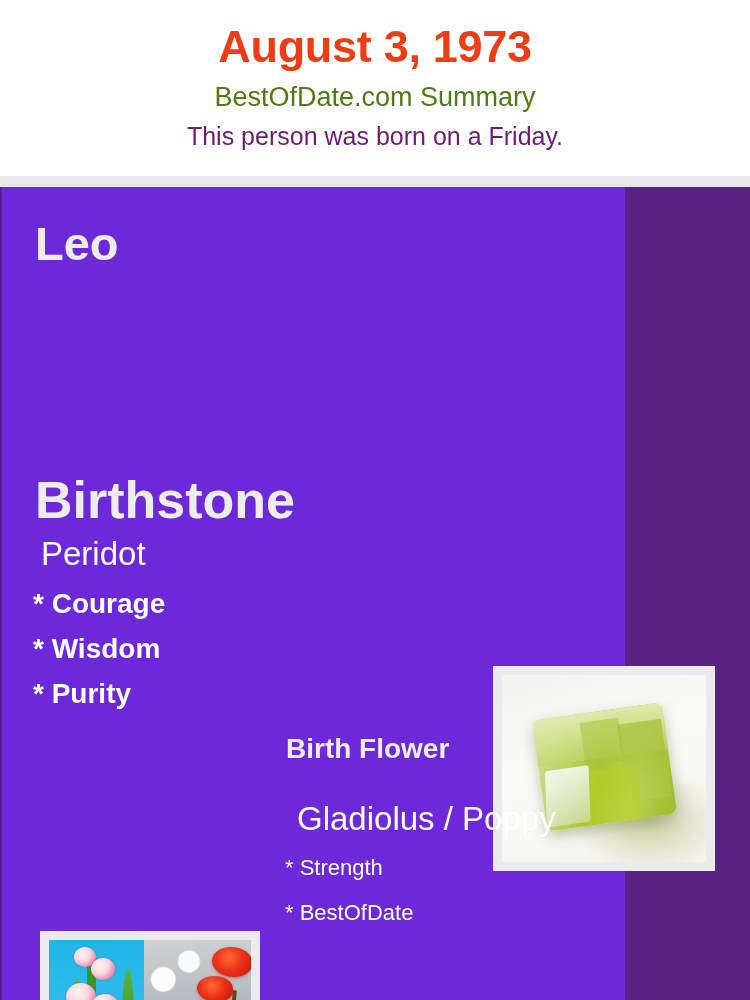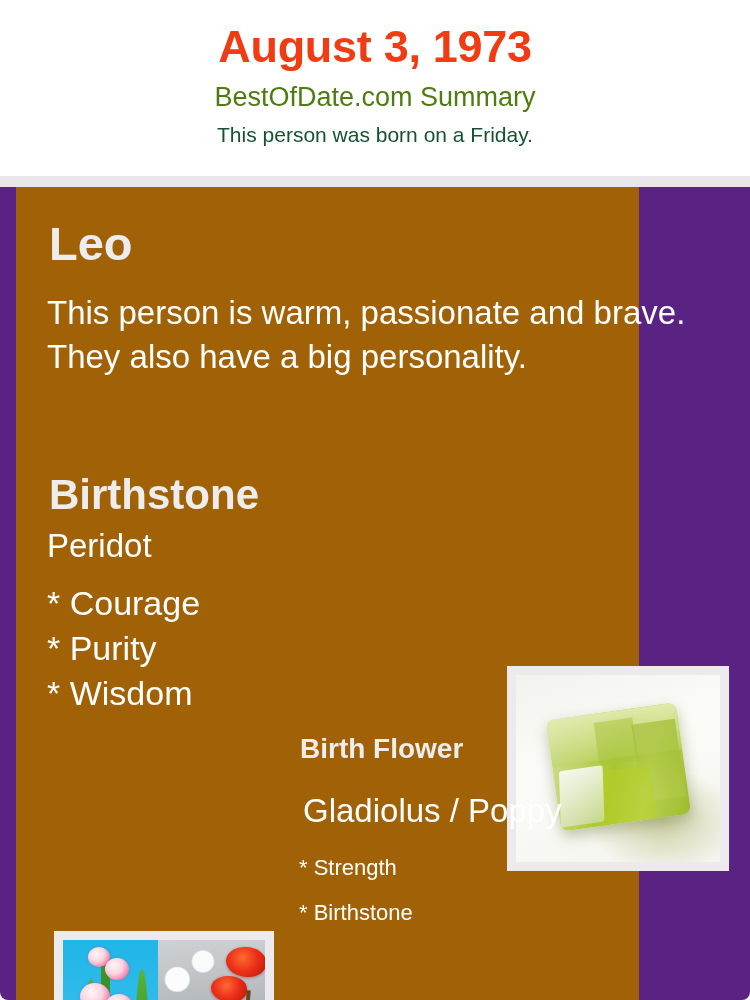--- a/index.html
+++ b/index.html
@@ -13,21 +13,20 @@
     overflow: hidden;
     font-family: "Liberation Sans", sans-serif;
     -webkit-font-smoothing: antialiased;
   }
 
   .page {
     position: relative;
     width: 750px;
     height: 1000px;
     background: #5a2383;
-    border-radius: 8px;
   }
 
   
   .header {
     position: absolute;
     left: 0; top: 0;
     width: 750px;
     height: 176px;
     background: #ffffff;
     text-align: center;
@@ -45,40 +44,40 @@
     margin: 0;
     padding-top: 15px;
     font-size: 27px;
     font-weight: normal;
     color: #4d7c0f;
     line-height: 1.0;
   }
   .header-note {
     margin: 0;
     padding-top: 13px;
-    font-size: 21px;
-    font-weight: normal;
-    color: #14532d;
+    font-size: 25px;
+    font-weight: normal;
+    color: #701a75;
     line-height: 1.0;
   }
   .divider {
     position: absolute;
     left: 0; top: 176px;
     width: 750px;
     height: 11px;
     background: #e9e7ea;
   }
 
   
   .body-area {
     position: absolute;
-    left: 16px; top: 187px;
+    left: 2px; top: 187px;
     width: 623px;
     height: 813px;
-    background: #a16207;
+    background: #6d28d9;
   }
 
   
   .zodiac-title {
     position: absolute;
     left: 33px;
     top: 33px;
     margin: 0;
     font-size: 47px;
     font-weight: bold;
@@ -96,66 +95,67 @@
     color: #ffffff;
     line-height: 44px;
   }
 
   
   .stone-title {
     position: absolute;
     left: 33px;
     top: 287px;
     margin: 0;
-    font-size: 42px;
+    font-size: 52px;
     font-weight: bold;
     color: #ededed;
     line-height: 1.0;
   }
   .stone-name {
     position: absolute;
     left: 31px;
     top: 342px;
-    margin: 0;
+    margin: 8px;
     font-size: 33px;
     font-weight: normal;
     color: #ffffff;
     line-height: 1.0;
   }
   .stone-traits {
     position: absolute;
     left: 31px;
     top: 394px;
     margin: 0;
     padding: 0;
     list-style: none;
   }
   .stone-traits li {
-    font-size: 34px;
+    font-size: 28px;
     color: #ffffff;
     line-height: 45px;
     white-space: pre;
+    font-weight: bold;
   }
 
   
   .flower-title {
     position: absolute;
     left: 284px;
     top: 548px;
     margin: 0;
     font-size: 28px;
     font-weight: bold;
     color: #ededed;
     line-height: 1.0;
   }
   .flower-name {
     position: absolute;
     left: 283px;
     top: 603px;
-    margin: 4px;
+    margin: 12px;
     font-size: 33px;
     font-weight: normal;
     color: #ffffff;
     line-height: 1.0;
   }
   .flower-traits {
     position: absolute;
     left: 283px;
     top: 658px;
     margin: 0;
@@ -329,28 +329,27 @@
   <div class="header">
     <h1 class="header-date">August 3, 1973</h1>
     <div class="header-site">BestOfDate.com Summary</div>
     <div class="header-note">This person was born on a Friday.</div>
   </div>
   <div class="divider"></div>
 
   <div class="body-area">
 
     <h2 class="zodiac-title">Leo</h2>
-    <p class="zodiac-desc">This person is warm, passionate and brave. They also have a big personality.</p>
 
     <h2 class="stone-title">Birthstone</h2>
     <div class="stone-name">Peridot</div>
     <ul class="stone-traits">
       <li>* Courage</li>
+      <li>* Wisdom</li>
       <li>* Purity</li>
-      <li>* Wisdom</li>
     </ul>
 
     <div class="frame stone-frame">
       <div class="frame-inner">
         <div class="gem-scene">
           <div class="gem">
             <div class="gem-facet-a"></div>
             <div class="gem-facet-b"></div>
             <div class="gem-facet-c"></div>
           </div>
@@ -384,17 +383,17 @@
           </div>
 
         </div>
       </div>
     </div>
 
     <h2 class="flower-title">Birth Flower</h2>
     <div class="flower-name">Gladiolus / Poppy</div>
     <ul class="flower-traits">
       <li>* Strength</li>
-      <li>* Birthstone</li>
+      <li>* BestOfDate</li>
     </ul>
 
   </div>
 </div>
 
 </body></html>

